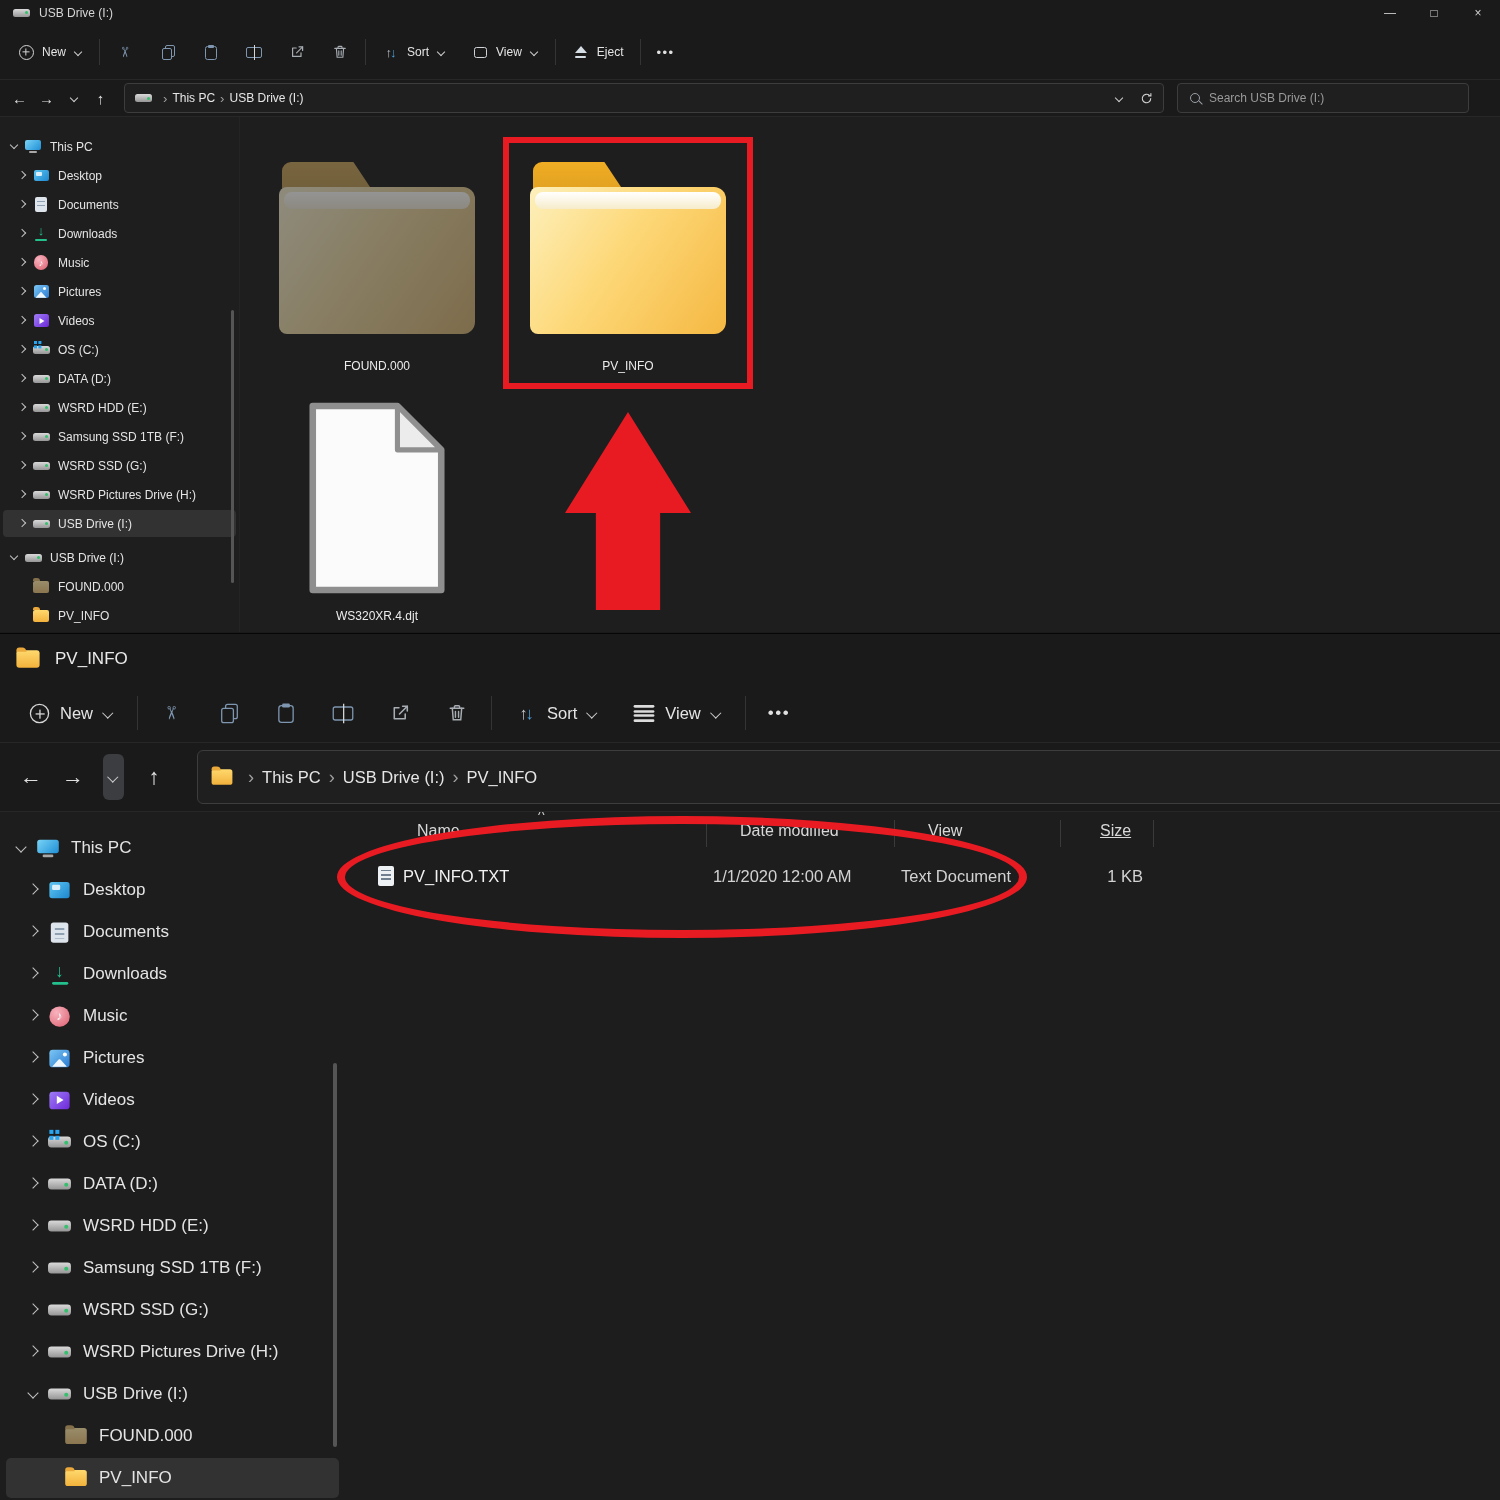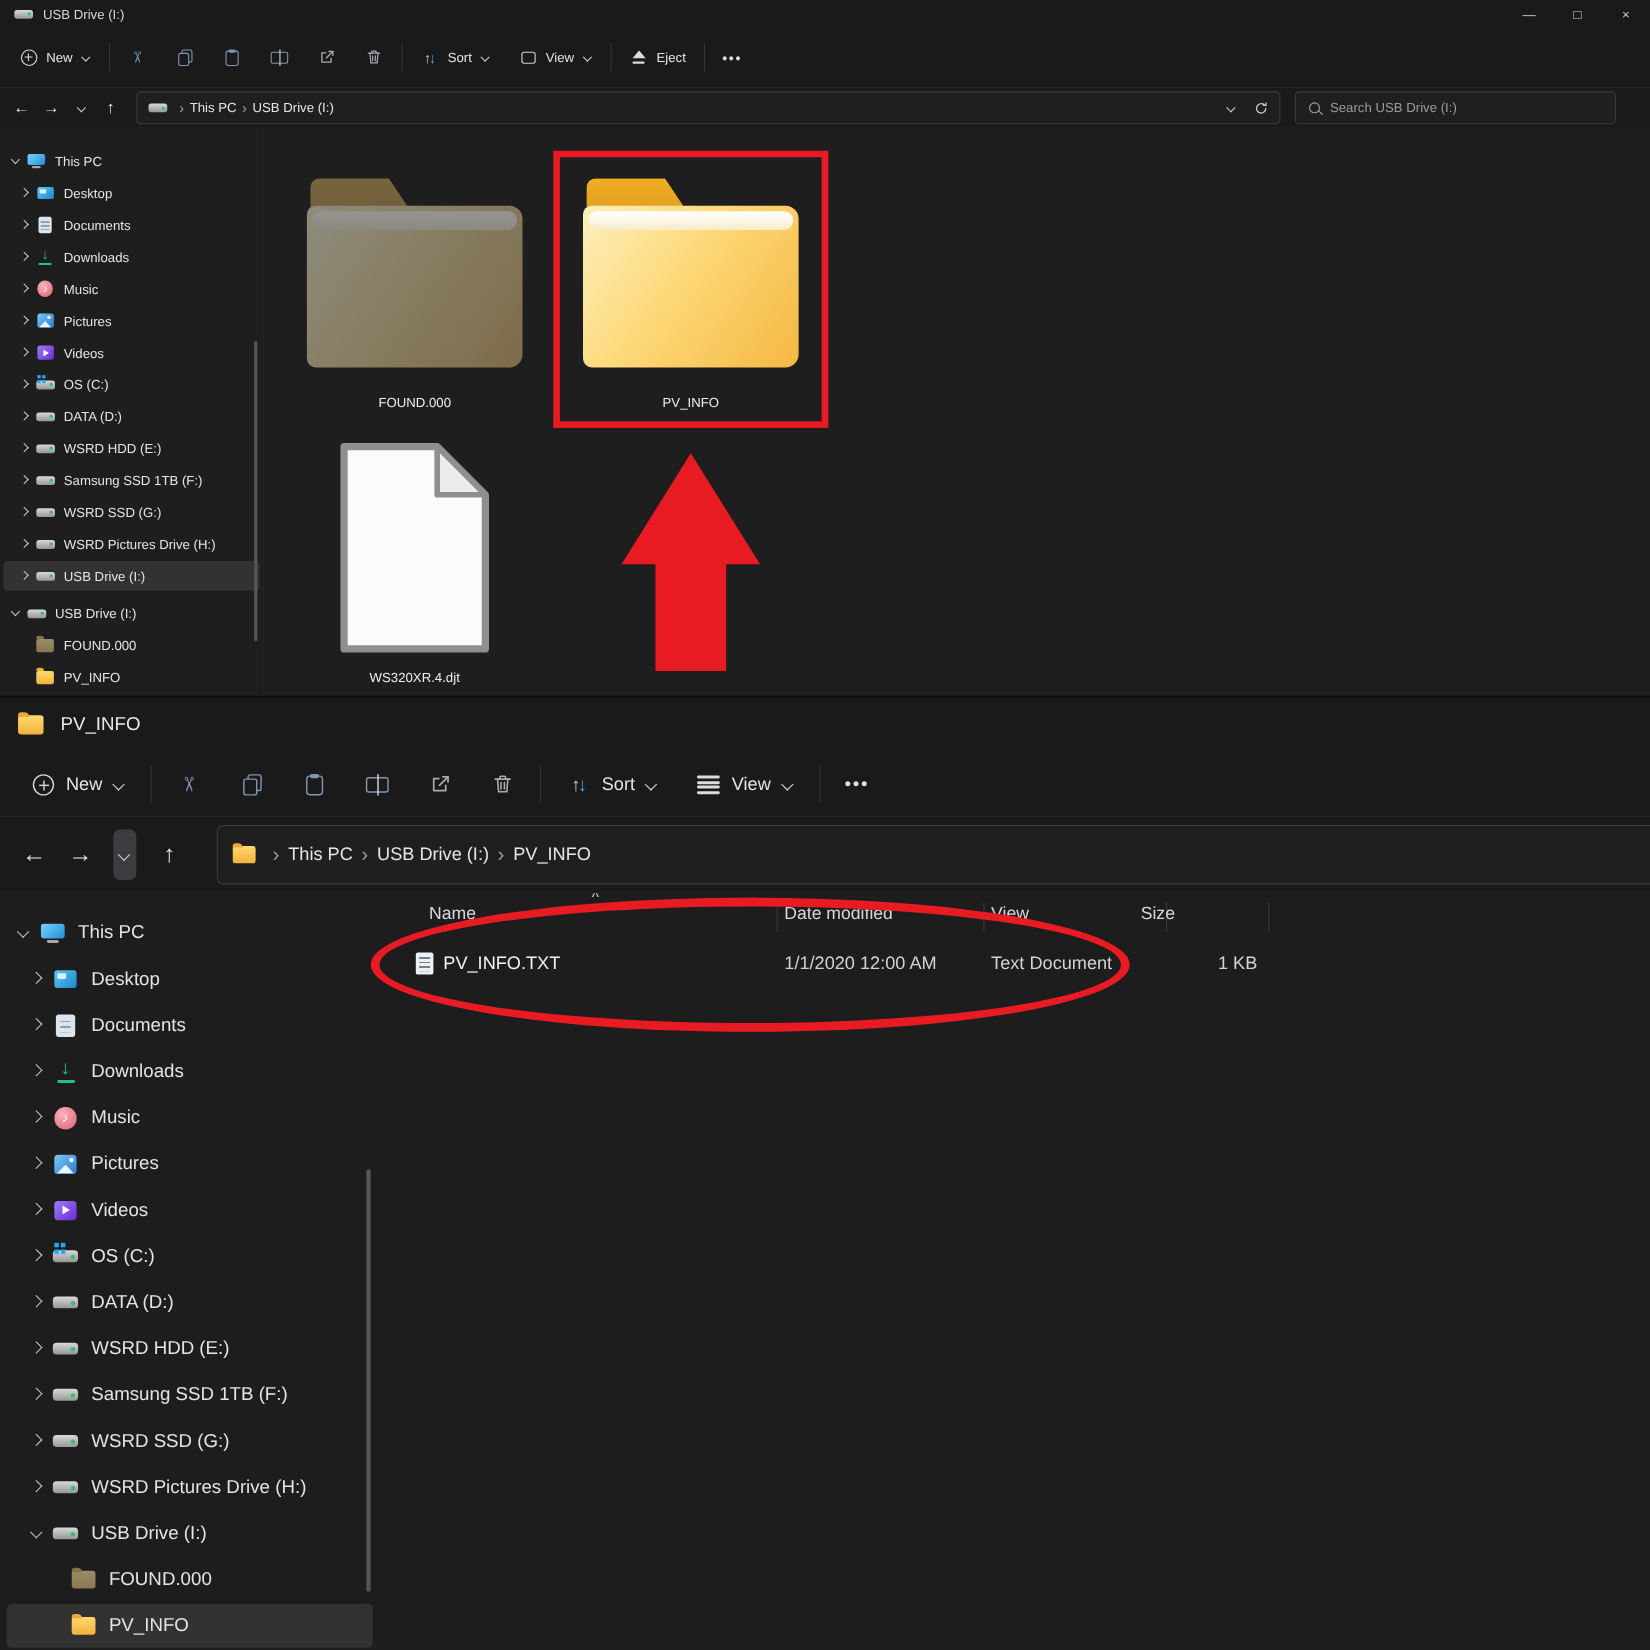--- a/index.html
+++ b/index.html
@@ -77,22 +77,22 @@
   .gicon-wrap{height:222px;display:flex;align-items:center;justify-content:center;width:100%;}
   .glabel{font-size:12px;color:#ececec;white-space:nowrap;}
   .bfolder{position:relative;width:196px;height:172px;}
   .bfolder i{display:block;}
   .bfolder .tab{position:absolute;top:0;left:3px;width:102px;height:46px;background:linear-gradient(#f0ad24,#d99a1e);border-radius:9px 4px 0 0;clip-path:polygon(0 0,70% 0,100% 100%,0 100%);}
   .bfolder .fbody{position:absolute;left:0;top:25px;right:0;bottom:0;background:linear-gradient(125deg,#fdf0bc 0%,#fdd878 45%,#f5b842 100%);border-radius:8px 12px 12px 8px;}
   .bfolder .strip{position:absolute;top:5px;left:5px;right:5px;height:17px;border-radius:8px;background:linear-gradient(#ffffff,#f6eccb);}
   .gitem.dim .bfolder{filter:saturate(.48) brightness(.58);}
   .bpage{width:146px;height:196px;}
   
-  .hdr{position:absolute;top:4px;height:30px;display:flex;align-items:center;color:#d8d8d8;font-size:16px;}
-  .h-name{left:45px;} .h-date{left:368px;} .h-type{left:556px;} .h-size{left:692px;}
+  .hdr{position:absolute;top:4px;height:30px;display:flex;align-items:center;color:#d8d8d8;font-size:16px;margin-left:27px;}
+  .h-name{left:45px;} .h-date{left:368px;} .h-type{left:556px;} .h-size{left:728px;text-decoration:underline;}
   .vdiv{position:absolute;top:8px;height:27px;width:1px;background:#3a3a3a;}
   .sortcaret{position:absolute;left:193px;top:-5px;font-size:14px;color:#cfcfcf;}
   .frow{position:absolute;left:0;right:0;height:34px;}
   .fcell{position:absolute;top:0;height:34px;display:flex;align-items:center;font-size:16.5px;color:#d2d2d2;}
   .c-name{left:33px;color:#f2f2f2;gap:9px;}
   .c-date{left:368px;} .c-type{left:556px;}
   .c-size{left:640px;width:158px;justify-content:flex-end;}
   
   .ann-rect{position:absolute;left:263px;top:20px;width:250px;height:252px;border:6px solid var(--red);z-index:6;}
   .ann-arrow{position:absolute;left:325px;top:295px;width:126px;height:198px;background:var(--red);clip-path:polygon(50% 0,100% 51%,75.5% 51%,75.5% 100%,24.5% 100%,24.5% 51%,0 51%);z-index:6;}

